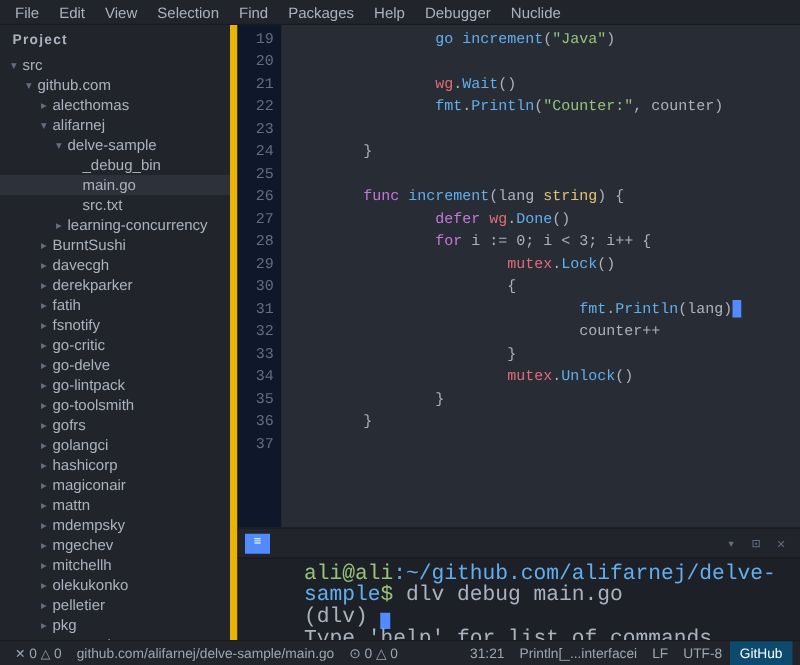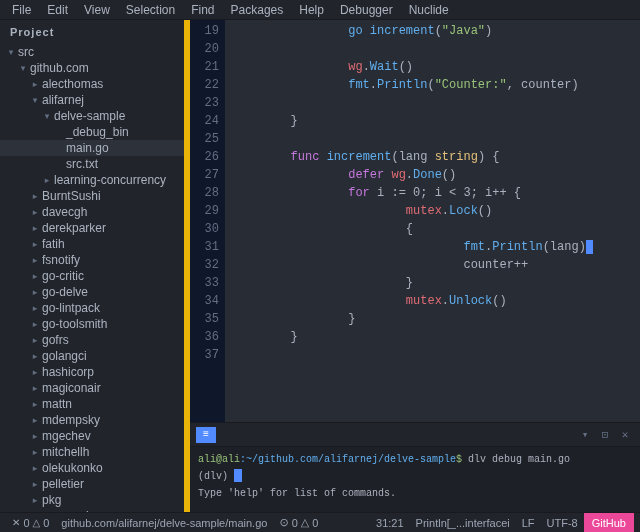--- a/index.html
+++ b/index.html
@@ -183,23 +183,24 @@
       font-size: 11px;
       margin-left: 2px;
     }
 
     #terminal-spacer { flex: 1; }
 
     #terminal-content {
       flex: 1;
       padding: 4px 8px;
       overflow-y: auto;
-      font-size: 10px;
+      font-size: 17px;
       font-family: 'Courier New', Courier, monospace;
       line-height: 17px;
+      margin-left: 45px;
     }
 
     .term-prompt { color: #98c379; }
     .term-path { color: #61afef; }
     .term-cmd { color: #abb2bf; }
     .term-output { color: #abb2bf; }
     .term-cursor {
       display: inline-block;
       width: 8px;
       height: 13px;
@@ -221,21 +222,21 @@
       font-family: -apple-system, BlinkMacSystemFont, sans-serif;
     }
     .status-item {
       padding: 0 6px;
       display: flex;
       align-items: center;
       gap: 3px;
     }
     .status-icon { font-size: 10px; }
     #status-spacer { flex: 1; }
-    .status-blue { background: #ec4899; color: #fff; padding: 0 8px; height: 20px; display: flex; align-items: center; }
+    .status-blue { background: #0c4a6e; color: #fff; padding: 0 8px; height: 20px; display: flex; align-items: center; }
   </style>
 </head>
 <body>
 
 <div id="menu-bar">
 <div class="menu-item">File</div>
     <div class="menu-item">Edit</div>
     <div class="menu-item">View</div>
     <div class="menu-item">Selection</div>
     <div class="menu-item">Find</div>

